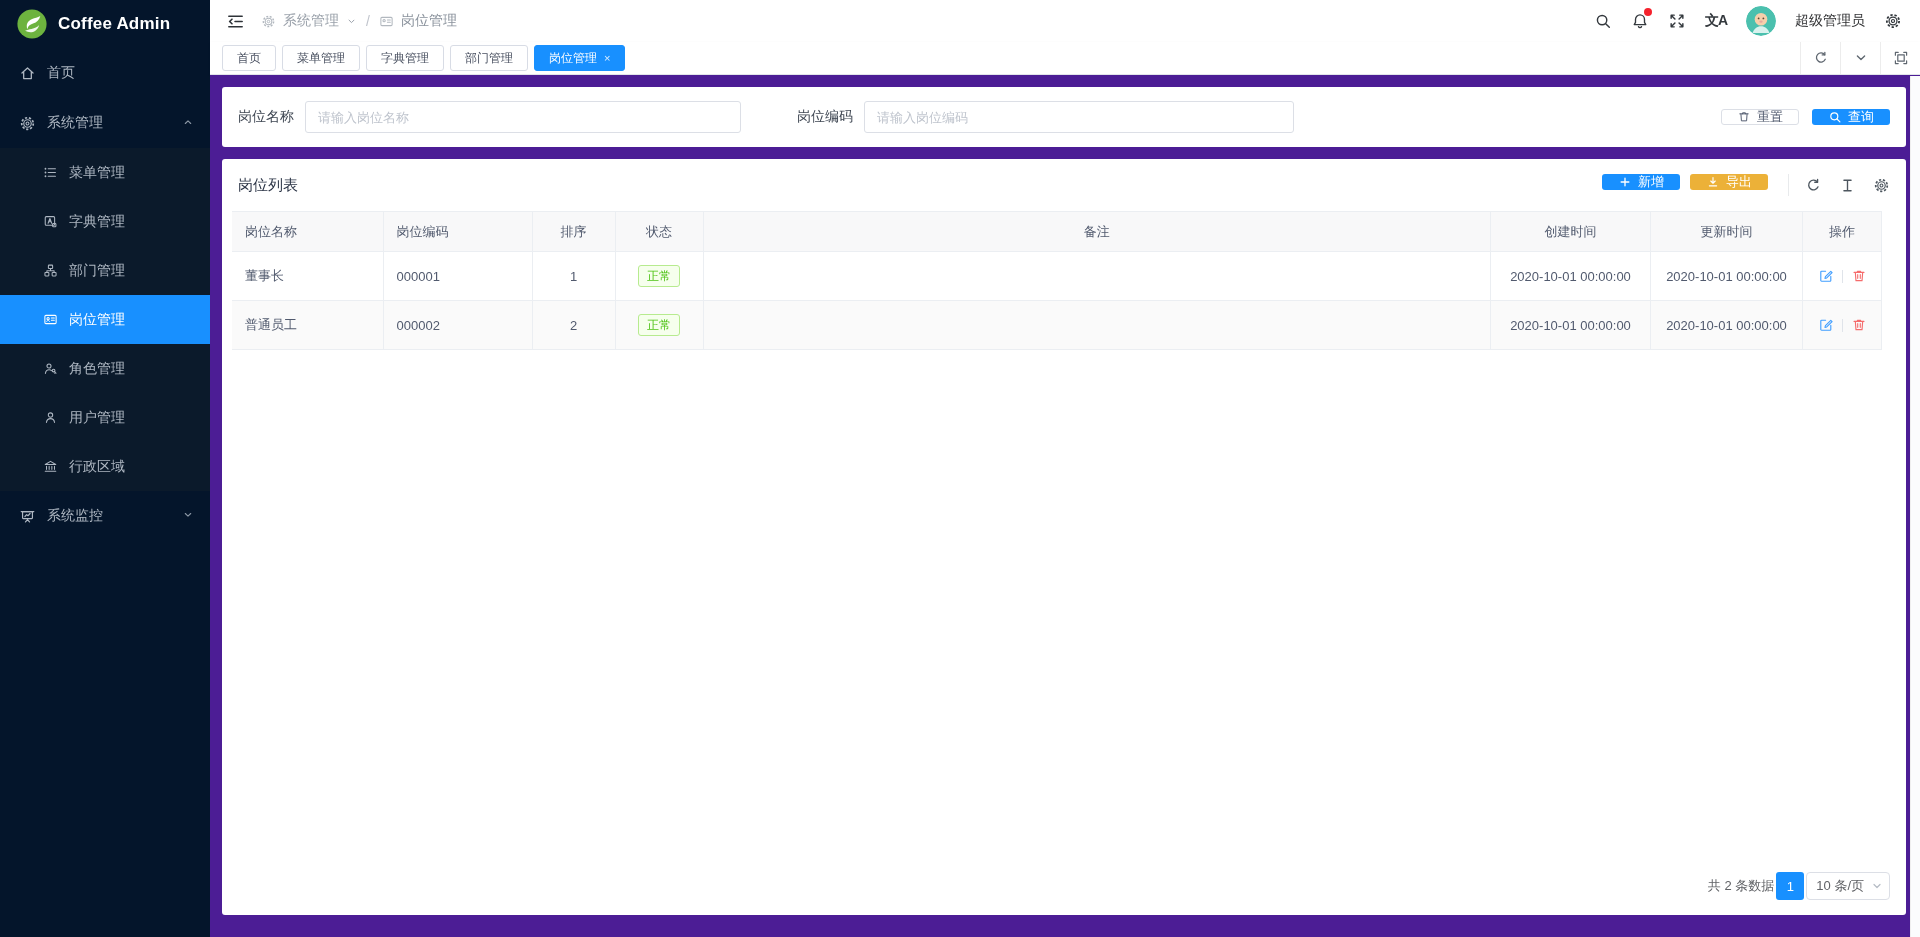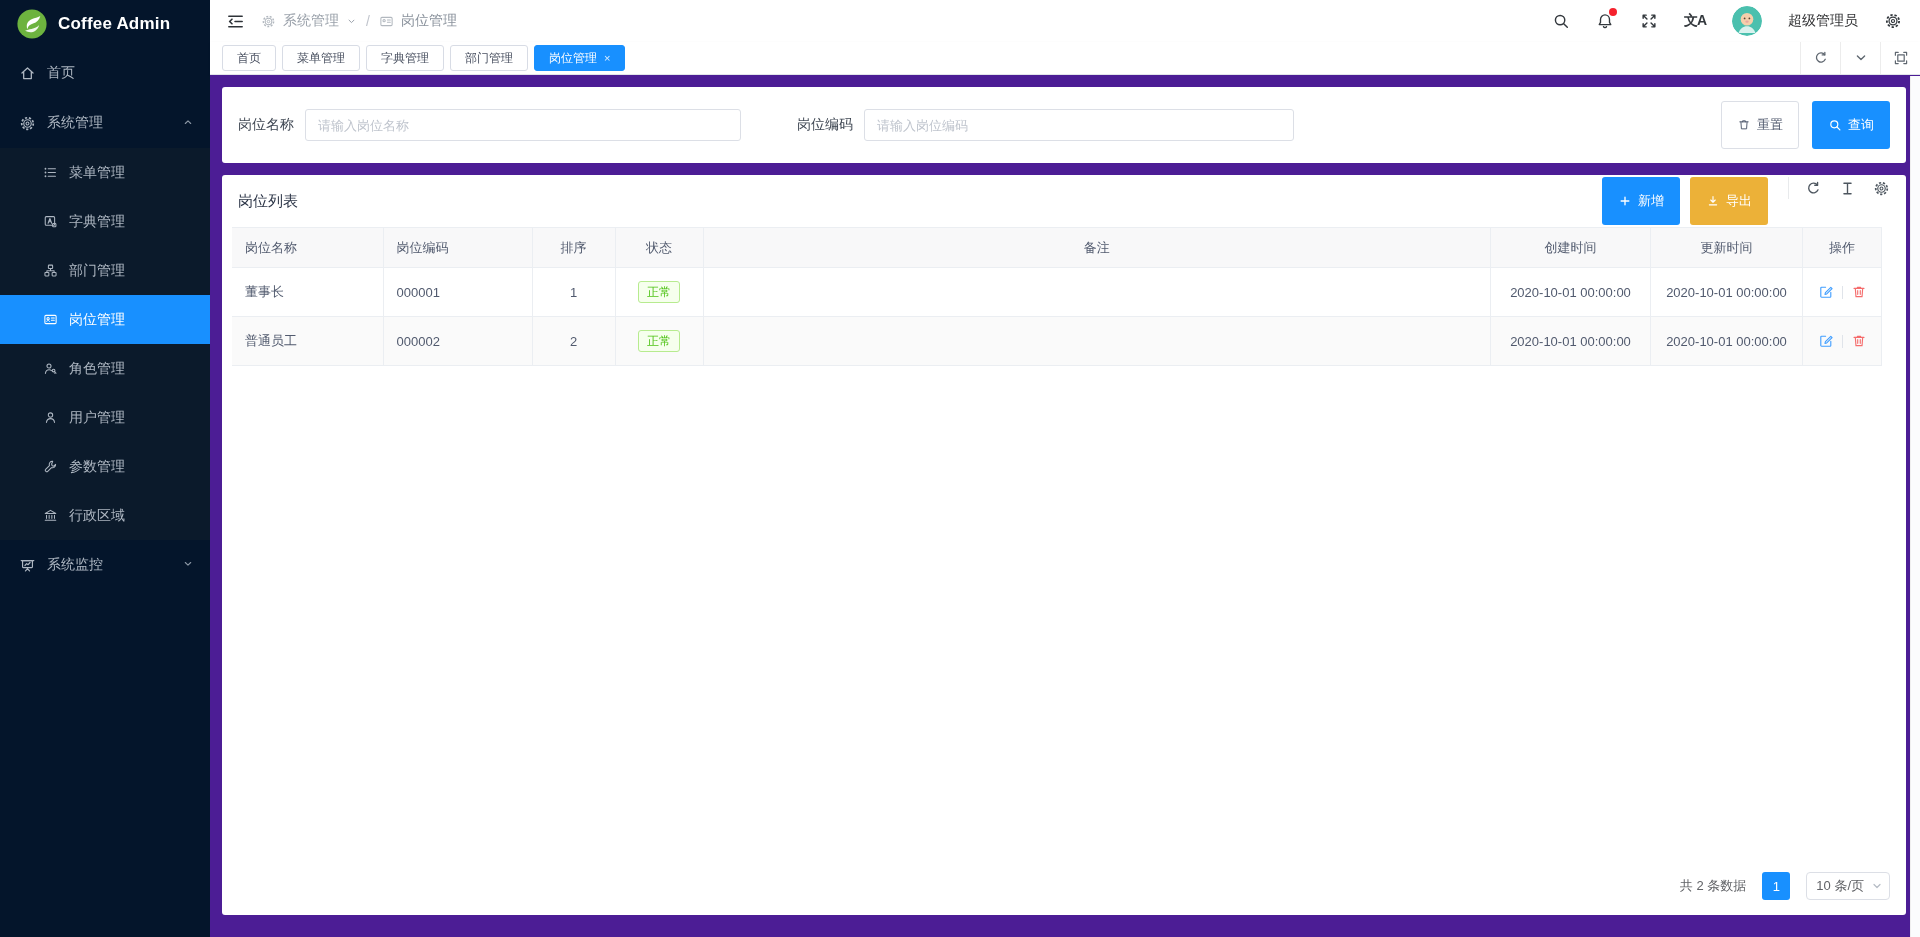--- a/index.html
+++ b/index.html
@@ -23,21 +23,21 @@
   
   .main { flex:1; display:flex; flex-direction:column; min-width:0; position:relative; }
 
   .navbar { height:42px; background:#fff; display:flex; align-items:center; padding:0 18px 0 16px; flex:none; }
   .nav-left { display:flex; align-items:center; gap:16px; }
   .collapse-btn { color:#2e3338; display:flex; align-items:center; cursor:pointer; }
   .breadcrumb { display:flex; align-items:center; gap:7px; font-size:14px; color:#9aa1aa; }
   .breadcrumb .bc-icon { color:#b2b8bf; display:flex; }
   .breadcrumb .sep { color:#c0c4cc; padding:0 2px; }
   .breadcrumb .current { color:#8a929c; }
-  .nav-right { margin-left:auto; display:flex; align-items:center; gap:26px; color:#33383d; }
+  .nav-right { margin-left:auto; display:flex; align-items:center; gap:19px; color:#33383d; }
   .nav-ico { width:18px; height:18px; display:block; cursor:pointer; }
   .bell-wrap { position:relative; display:flex; }
   .red-dot { position:absolute; right:-3px; top:-4px; width:8px; height:8px; border-radius:50%; background:#f5222d; }
   .trans-ico { font-size:14px; font-weight:bold; cursor:pointer; letter-spacing:-1px; }
   .avatar { width:30px; height:30px; border-radius:50%; overflow:hidden; flex:none; cursor:pointer; }
   .username { font-size:14px; color:#303133; cursor:pointer; }
 
   .tabbar { height:33px; background:#fff; display:flex; align-items:center; padding-left:12px; border-bottom:1px solid #e2e5ea; box-shadow:0 1px 3px rgba(0,0,0,.05); flex:none; }
   .tabs { display:flex; align-items:center; gap:6px; }
   .tab { height:26px; display:flex; align-items:center; gap:7px; padding:0 14px; background:#fff; border:1px solid #d8dce5; border-radius:3px; font-size:12px; color:#495060; cursor:pointer; white-space:nowrap; }
@@ -51,21 +51,21 @@
 
   
   .search-card { background:#fff; border-radius:3px; padding:14px 16px; display:flex; align-items:center; flex:none; }
   .form-item { display:flex; align-items:center; gap:11px; }
   .form-item + .form-item { margin-left:56px; }
   .form-label { font-size:14px; color:#3e4652; white-space:nowrap; }
   .input { width:436px; height:32px; border:1px solid #dcdfe6; border-radius:3px; padding:0 12px; font-size:13px; color:#606266; outline:none; font-family:inherit; }
   .input::placeholder { color:#bfc4cd; }
   .input.short { width:430px; }
   .search-actions { margin-left:auto; display:flex; align-items:center; gap:13px; }
-  .btn { height:48px; display:inline-flex; align-items:center; gap:6px; padding:0 15px; border-radius:3px; border:1px solid transparent; font-size:13px; cursor:pointer; background:#fff; font-family:inherit; }
+  .btn { height:16px; display:inline-flex; align-items:center; gap:6px; padding:0 15px; border-radius:3px; border:1px solid transparent; font-size:13px; cursor:pointer; background:#fff; font-family:inherit; }
   .btn svg { width:14px; height:14px; }
   .btn-plain { border-color:#dcdfe6; color:#515a6e; }
   .btn-primary { background:#1890ff; color:#fff; }
   .btn-warning { background:#ecb138; color:#fff; }
 
   
   .table-card { background:#fff; border-radius:3px; flex:1; display:flex; flex-direction:column; padding:0 10px; min-height:0; }
   .card-head { height:52px; display:flex; align-items:center; padding:0 6px; flex:none;gap:12px; }
   .card-title { font-size:15px; color:#2b3446; }
   .card-actions { margin-left:auto; display:flex; align-items:flex-start; gap:10px; }
@@ -85,21 +85,21 @@
   .col-updated { width:152px; } .col-op { width:79px; }
   .tag-success { display:inline-block; padding:2px 8px; font-size:12px; line-height:16px; color:#52c41a; background:#f6ffed; border:1px solid #b7eb8f; border-radius:3px; }
   .op-cell { display:flex; align-items:center; justify-content:center; gap:8px; }
   .op-btn { display:flex; cursor:pointer; }
   .op-btn svg { width:16px; height:16px; }
   .op-edit { color:#409eff; }
   .op-del { color:#f56c6c; }
   .op-divider { width:1px; height:13px; background:#e0e4ea; }
 
   .flex-fill { flex:1; }
-  .pagination { display:flex; align-items:center; justify-content:flex-end; gap:16px; padding:12px 6px 15px; font-size:13px; color:#606266; flex:none; }
+  .pagination { display:flex; align-items:center; justify-content:flex-end; gap:2px; padding:12px 6px 15px; font-size:13px; color:#606266; flex:none; }
   .page-num { width:28px; height:28px; background:#1890ff; color:#fff; border-radius:3px; display:flex; align-items:center; justify-content:center; cursor:pointer; }
   .page-size { height:28px; border:1px solid #dcdfe6; border-radius:4px; display:flex; align-items:center; gap:7px; padding:0 6px 0 9px; color:#606266; cursor:pointer; }
   .page-size svg { width:12px; height:12px; color:#b6bcc5; }
 
   .scroll-strip { position:absolute; right:0; top:76px; bottom:0; width:10px; background:#fbfcfd; border-left:1px solid #efefef; }
 </style>
 </head>
 <body>
 
 <div class="app">
@@ -180,26 +180,20 @@
               <path d="M15.4 14.1l2 2M16.5 15.2l-1 1"></path>
             </svg>
           <span>角色管理</span>
         </div>
         <div class="menu-item">
           <svg class="mi-sm" viewBox="0 0 20 20" fill="none" stroke="currentColor" stroke-width="1.4" stroke-linecap="round">
               <circle cx="10" cy="6.7" r="2.9"></circle>
               <path d="M4.6 16.5c.6-3.4 2.7-5 5.4-5s4.8 1.6 5.4 5"></path>
             </svg>
           <span>用户管理</span>
-        </div>
-        <div class="menu-item">
-          <svg class="mi-sm" viewBox="0 0 20 20" fill="none" stroke="currentColor" stroke-width="1.4" stroke-linejoin="round">
-              <path d="M12.9 3.1a4.1 4.1 0 0 0-4.3 5.6L3.5 13.8a1.5 1.5 0 0 0 0 2.2l.6.6a1.5 1.5 0 0 0 2.2 0l5-5.1a4.1 4.1 0 0 0 5.5-4.3l-2.4 2.4-2.2-.7-.7-2.2z"></path>
-            </svg>
-          <span>参数管理</span>
         </div>
         <div class="menu-item">
           <svg class="mi-sm" viewBox="0 0 20 20" fill="none" stroke="currentColor" stroke-width="1.4" stroke-linecap="round" stroke-linejoin="round">
               <path d="M3 7.3 10 3.2l7 4.1H3z"></path>
               <path d="M4.7 9.6v4.2M8.2 9.6v4.2M11.8 9.6v4.2M15.3 9.6v4.2M3 16.4h14"></path>
             </svg>
           <span>行政区域</span>
         </div>
       </div>
 

